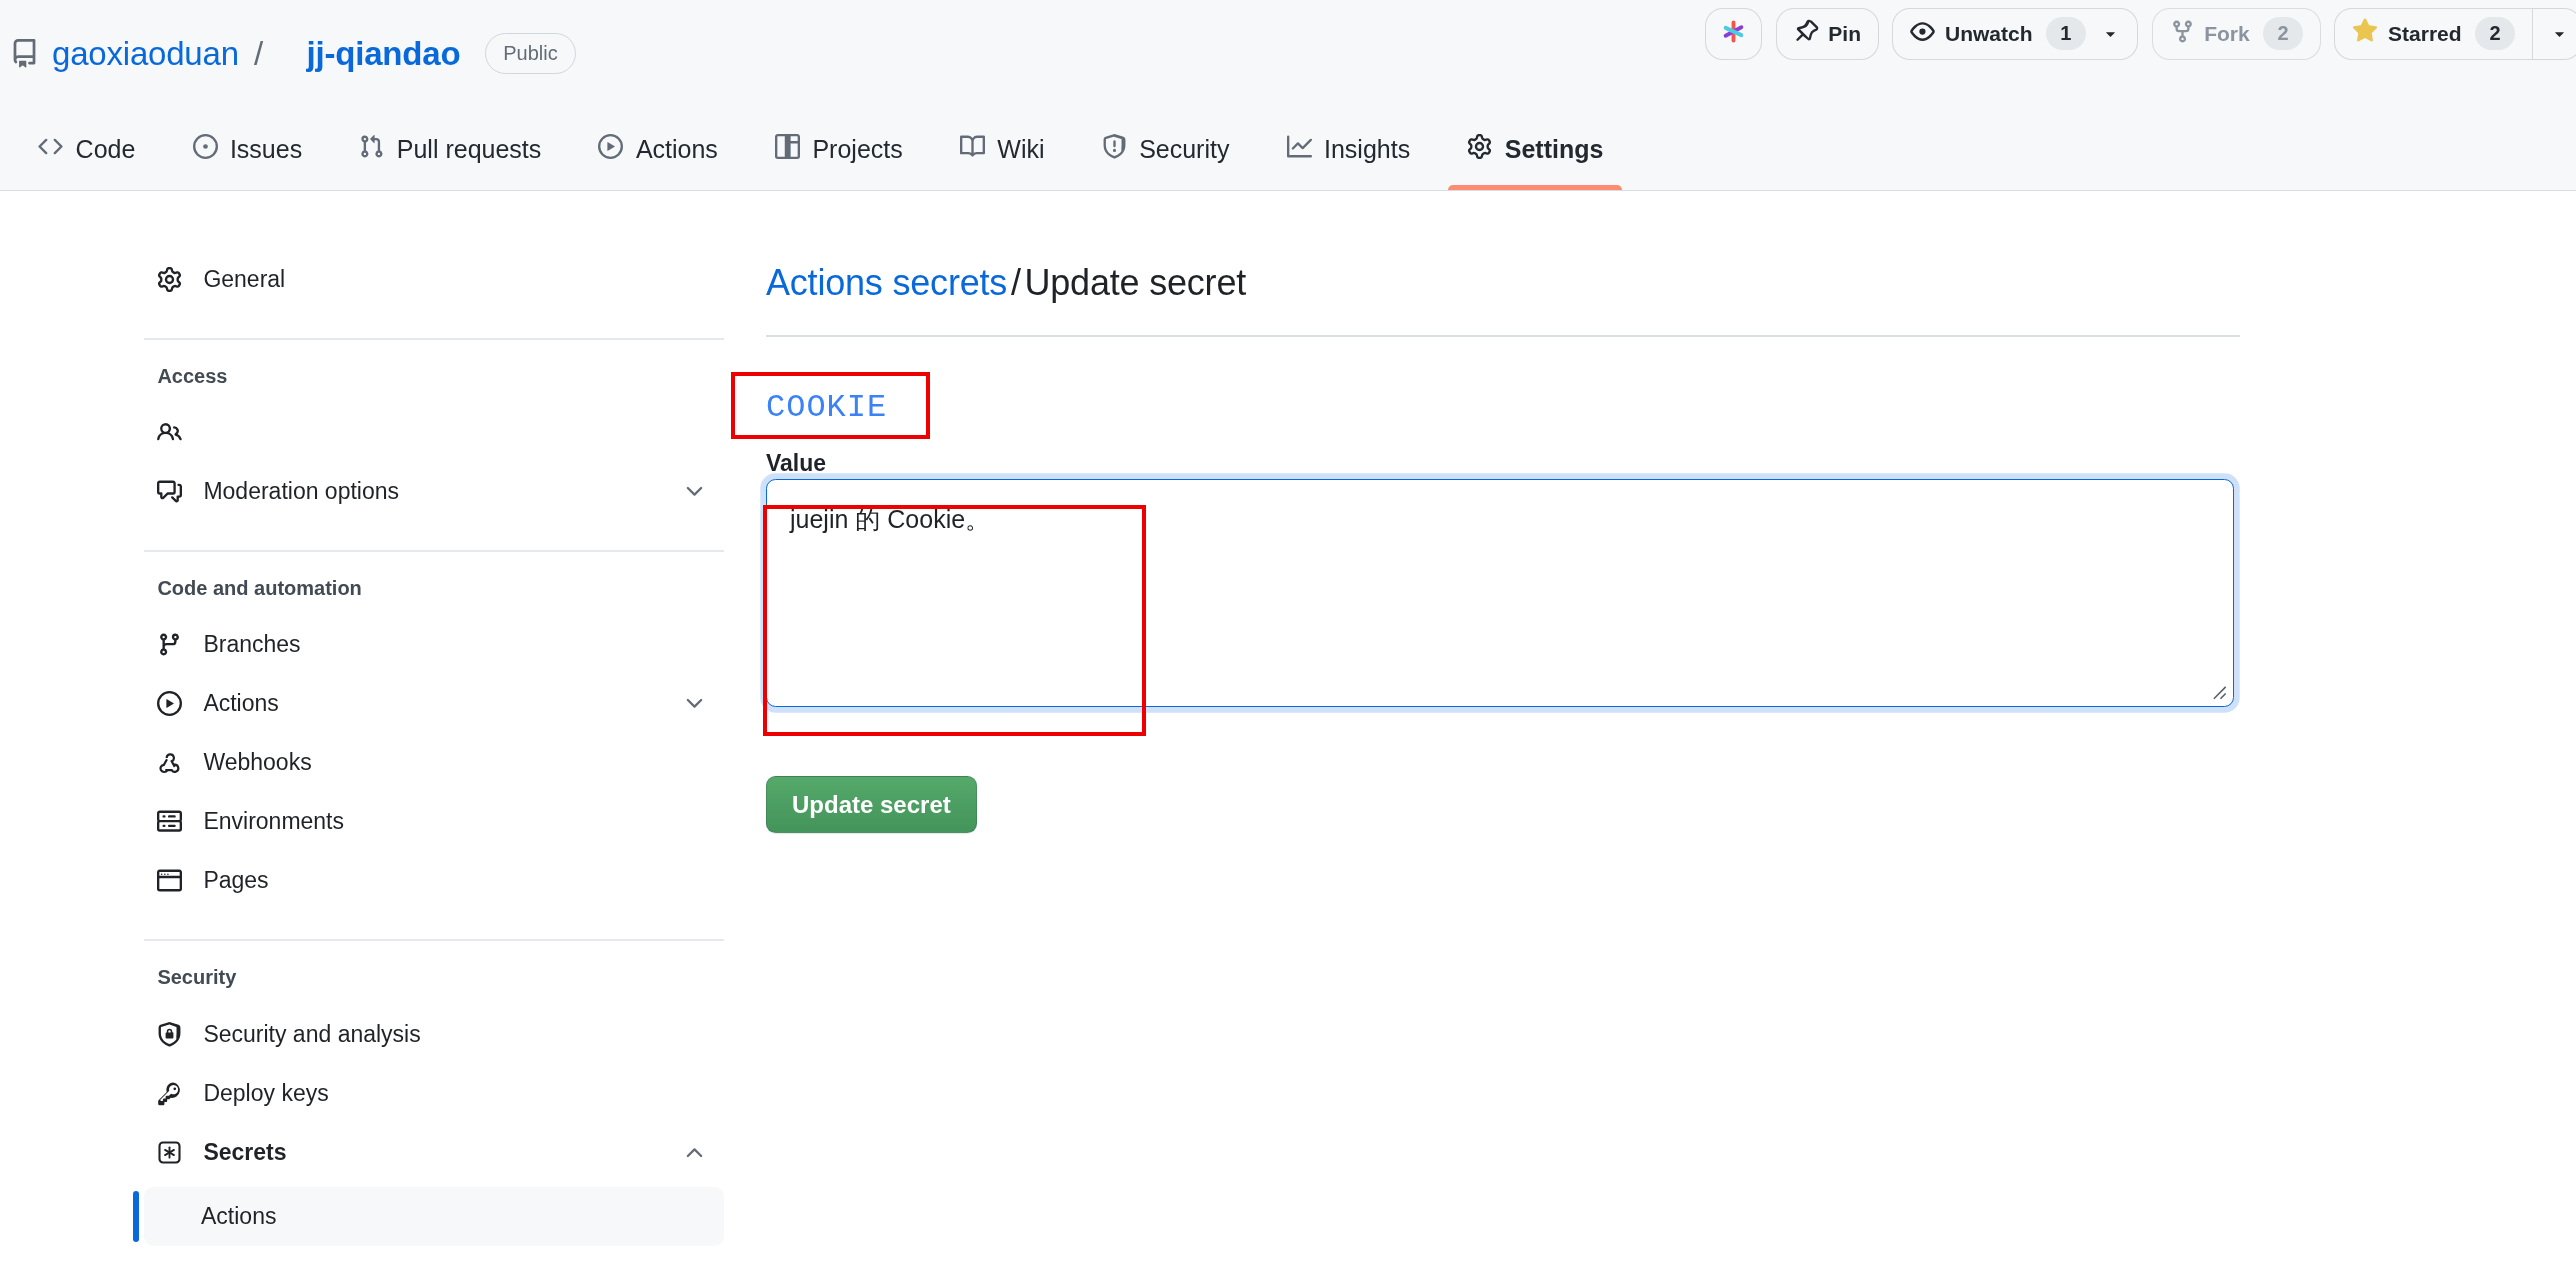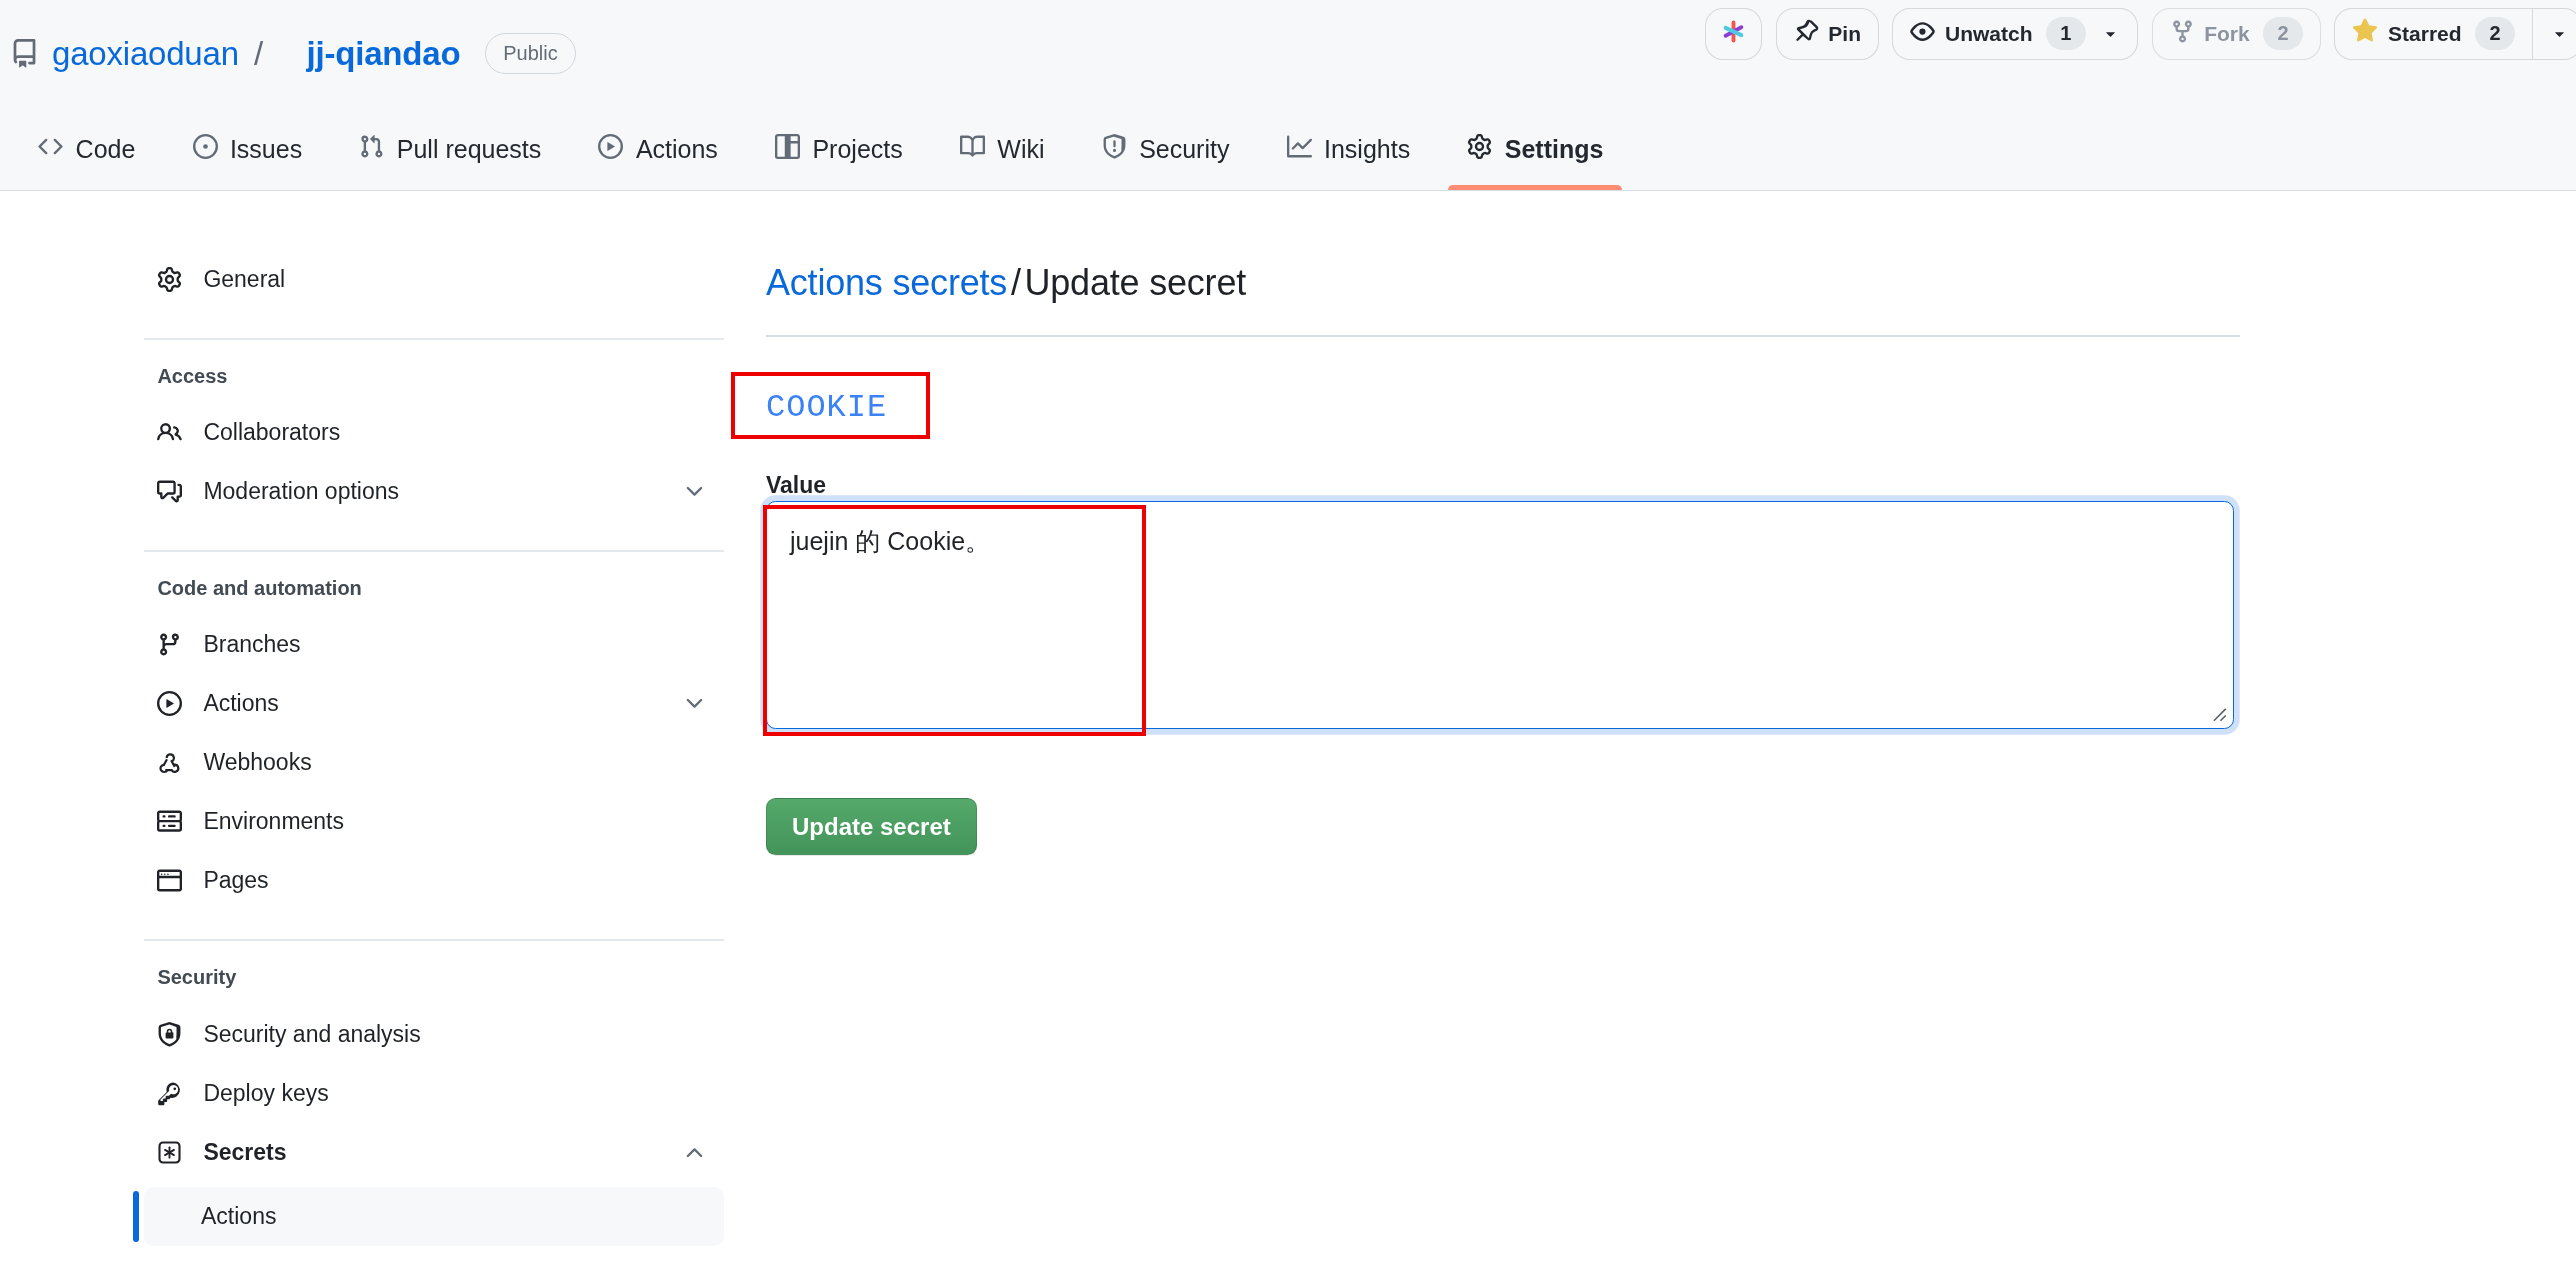--- a/index.html
+++ b/index.html
@@ -255,21 +255,21 @@
     display: inline-block;
     margin-top: 52px;
     font-family: "Liberation Mono", "DejaVu Sans Mono", monospace;
     font-size: 32px;
     color: #3b82f6;
     letter-spacing: 1px;
   }
 
   .field-label {
     display: block;
-    margin-top: 46px;
+    margin-top: 24px;
     font-size: 23px;
     font-weight: 700;
     color: #1f2328;
   }
 
   .value-box {
     position: relative;
     margin-top: 2px;
     width: 1468px;
     height: 228px;
@@ -516,21 +516,20 @@
     <div class="side-divider"></div>
 
     <div class="side-group-title">Access</div>
 
     <a class="side-link" href="#">
       <span class="si">
         <svg width="25" height="25" viewBox="0 0 16 16" fill="currentColor" aria-hidden="true">
           <path d="M2 5.5a3.5 3.5 0 1 1 5.898 2.549 5.508 5.508 0 0 1 3.034 4.084.75.75 0 1 1-1.482.235 4 4 0 0 0-7.9 0 .75.75 0 0 1-1.482-.236A5.507 5.507 0 0 1 3.102 8.05 3.493 3.493 0 0 1 2 5.5ZM11 4a3.001 3.001 0 0 1 2.22 5.018 5.01 5.01 0 0 1 2.56 3.012.749.749 0 0 1-.885.954.752.752 0 0 1-.549-.514 3.507 3.507 0 0 0-2.522-2.372.75.75 0 0 1-.574-.73v-.352a.75.75 0 0 1 .416-.672A1.5 1.5 0 0 0 11 5.5.75.75 0 0 1 11 4Zm-5.5-.5a2 2 0 1 0-.001 3.999A2 2 0 0 0 5.5 3.5Z"></path>
         </svg>
       </span>
-      <span class="label">Collaborators</span>
     </a>
 
     <a class="side-link" href="#">
       <span class="si">
         <svg width="25" height="25" viewBox="0 0 16 16" fill="currentColor" aria-hidden="true">
           <path d="M1.75 1h8.5c.966 0 1.75.784 1.75 1.75v5.5A1.75 1.75 0 0 1 10.25 10H7.061l-2.574 2.573A1.458 1.458 0 0 1 2 11.543V10h-.25A1.75 1.75 0 0 1 0 8.25v-5.5C0 1.784.784 1 1.75 1ZM1.5 2.75v5.5c0 .138.112.25.25.25h1a.75.75 0 0 1 .75.75v2.19l2.72-2.72a.749.749 0 0 1 .53-.22h3.5a.25.25 0 0 0 .25-.25v-5.5a.25.25 0 0 0-.25-.25h-8.5a.25.25 0 0 0-.25.25Zm13 2a.25.25 0 0 0-.25-.25h-.5a.75.75 0 0 1 0-1.5h.5c.966 0 1.75.784 1.75 1.75v5.5A1.75 1.75 0 0 1 14.25 12H14v1.543a1.458 1.458 0 0 1-2.487 1.03L9.22 12.28a.749.749 0 0 1 .326-1.275.749.749 0 0 1 .734.215l2.22 2.22v-2.19a.75.75 0 0 1 .75-.75h1a.25.25 0 0 0 .25-.25Z"></path>
         </svg>
       </span>
       <span class="label">Moderation options</span>
       <span class="chev">

